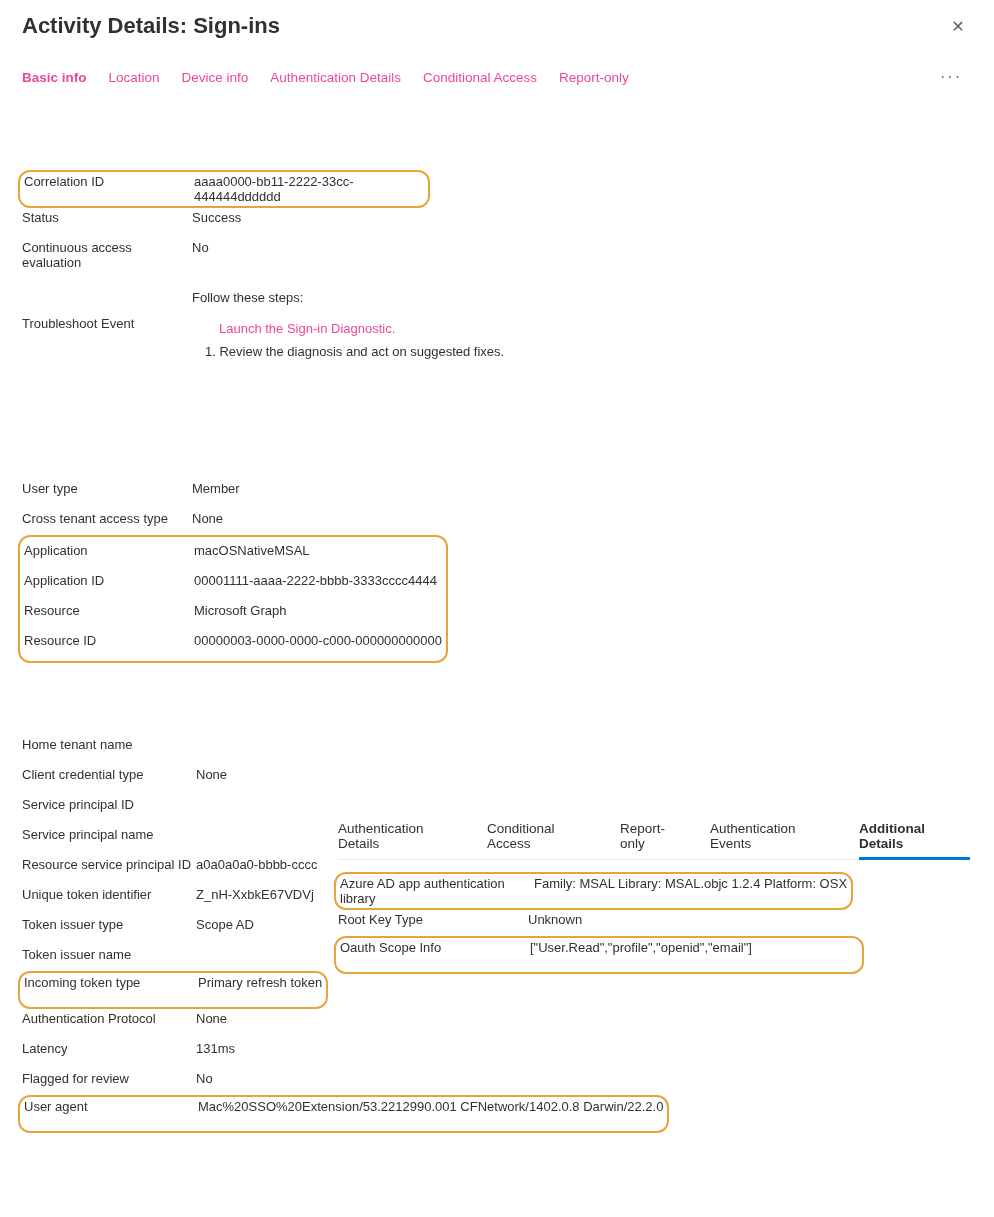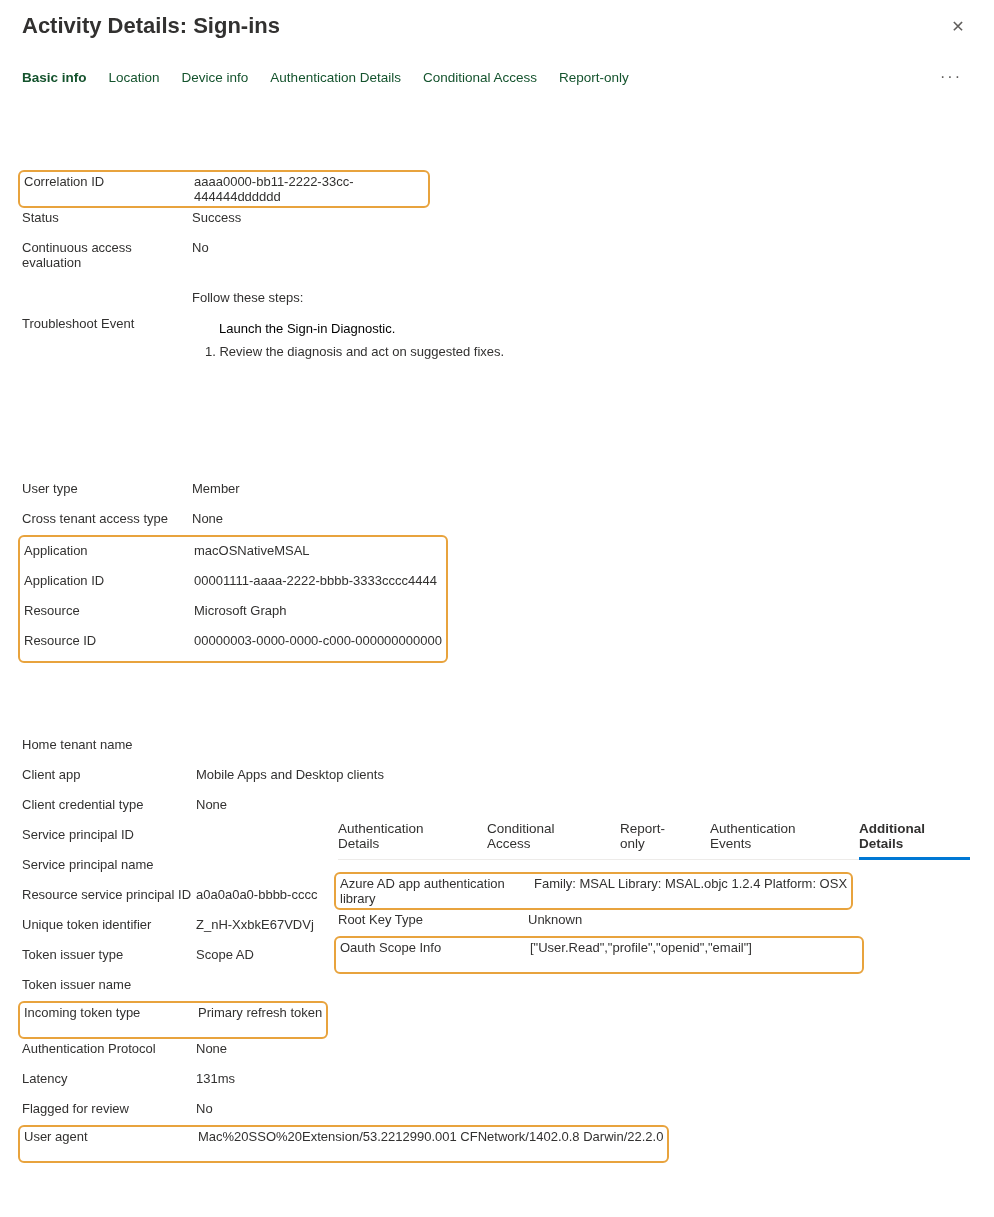--- a/index.html
+++ b/index.html
@@ -31,21 +31,21 @@
       background: none; border: none;
     }
     .tabs {
       display: flex;
       gap: 22px;
       align-items: center;
       margin-bottom: 86px;
     }
     .tab {
       font-size: 13.5px;
-      color: #14532d;
+      color: #ec4899;
       cursor: pointer;
     }
     .tab.selected { font-weight: 600; }
     .more-dots {
       margin-left: auto;
       margin-right: 10px;
       cursor: pointer;
       font-size: 16px;
       letter-spacing: 2px;
       color: #605e5c;
@@ -62,28 +62,28 @@
       flex-shrink: 0;
       color: #323130;
       padding-right: 8px;
     }
     .kv-value {
       color: #323130;
       flex: 1;
     }
     .highlight-orange-block {
       border: 2.5px solid #e8a33d;
-      border-radius: 6px;
+      border-radius: 12px;
       padding: 2px 4px;
       margin: -2px -4px;
     }
     .troubleshoot-block { display:flex; }
     .troubleshoot-content { padding-left: 27px; }
     .follow-steps { margin-bottom: 16px; margin-left:-27px;}
-    .link { color: #000000; cursor: pointer; }
+    .link { color: #ec4899; cursor: pointer; }
     .step-item { margin-top: 8px; margin-left:-14px;}
     
     .inner-panel {
       position: absolute;
       background: #fff;
       padding-left: 4px;
       padding-top: 4px;
     }
     .inner-tabs {
       display: flex;
@@ -185,24 +185,20 @@
       </div>
   </div>
 </div>
 
 <div class="lower-block relpos">
   <div class="lower-row">
       <div class="lower-label">Home tenant name</div>
       <div></div>
     </div>
   <div class="lower-row">
-      <div class="lower-label">Client app</div>
-      <div>Mobile Apps and Desktop clients</div>
-    </div>
-  <div class="lower-row">
       <div class="lower-label">Client credential type</div>
       <div>None</div>
     </div>
   <div class="lower-row">
       <div class="lower-label">Service principal ID</div>
       <div></div>
     </div>
   <div class="lower-row">
       <div class="lower-label">Service principal name</div>
       <div></div>

